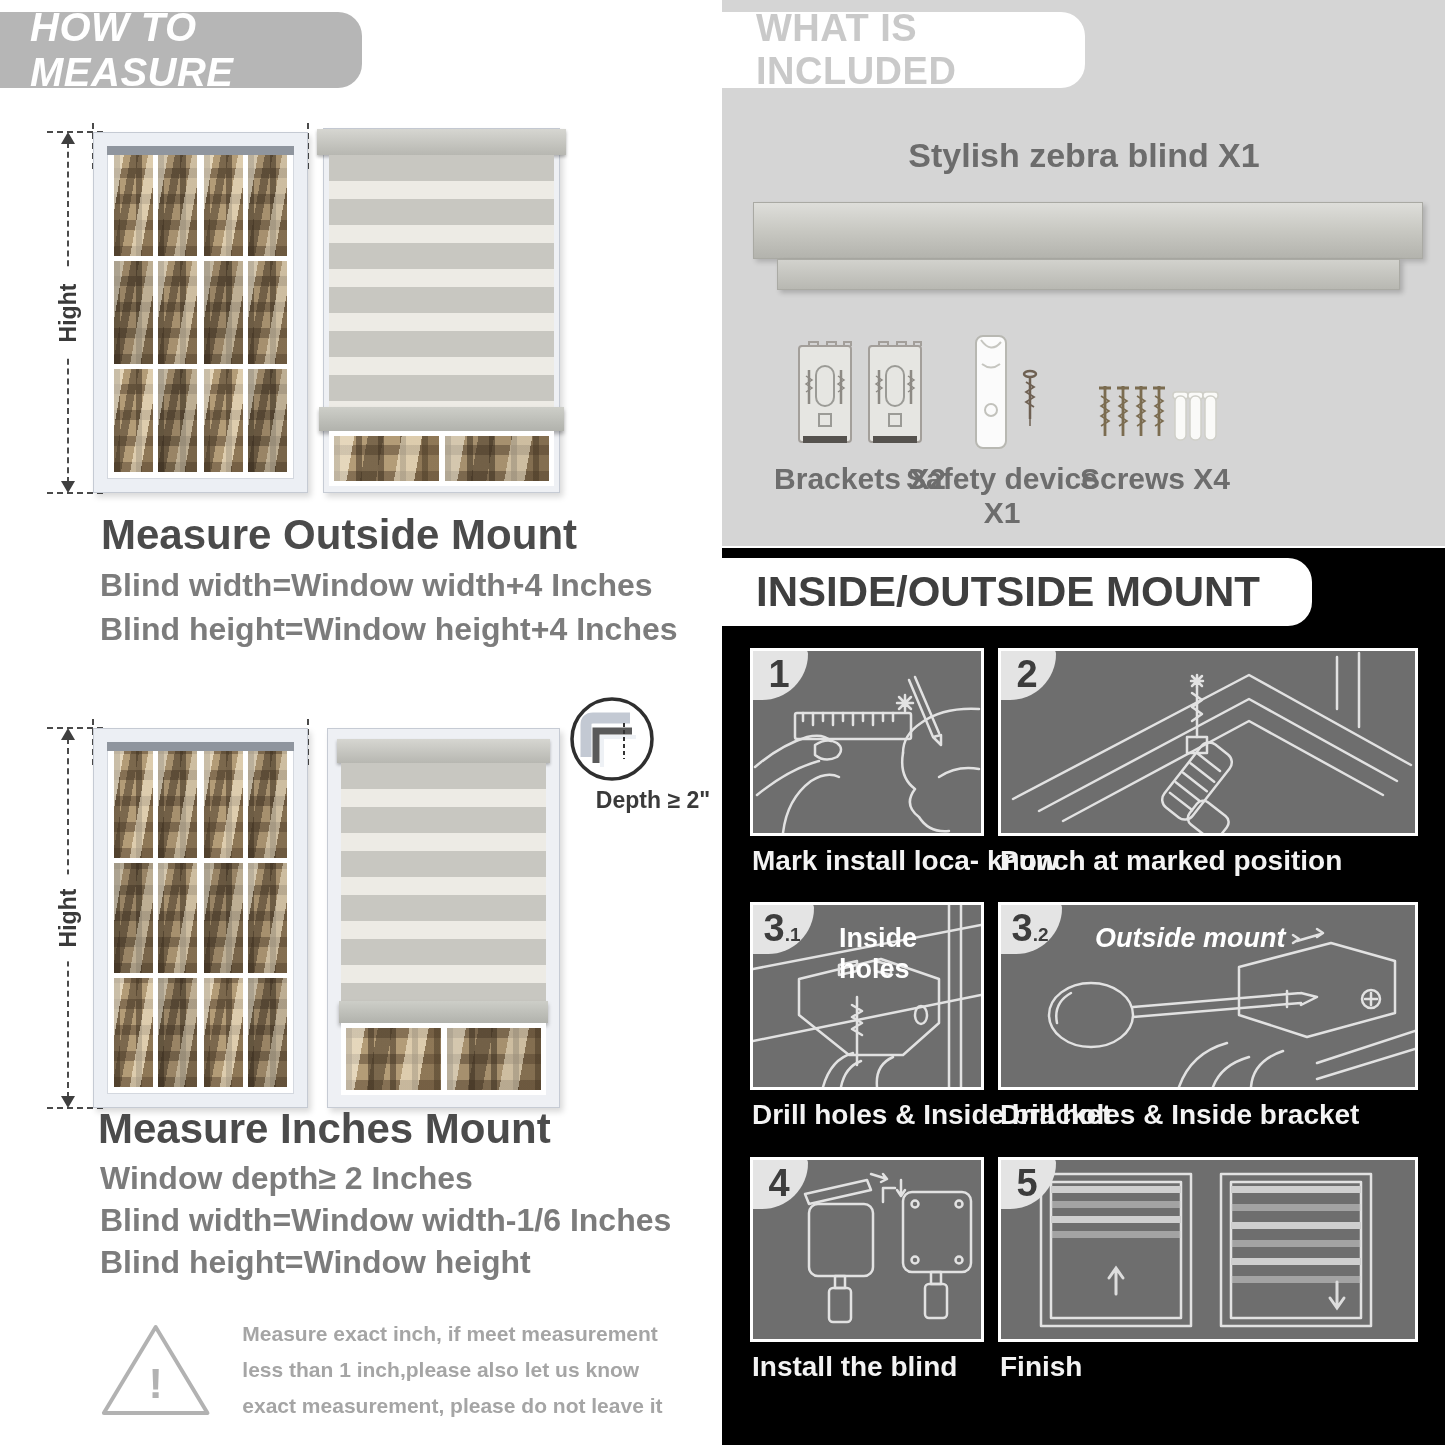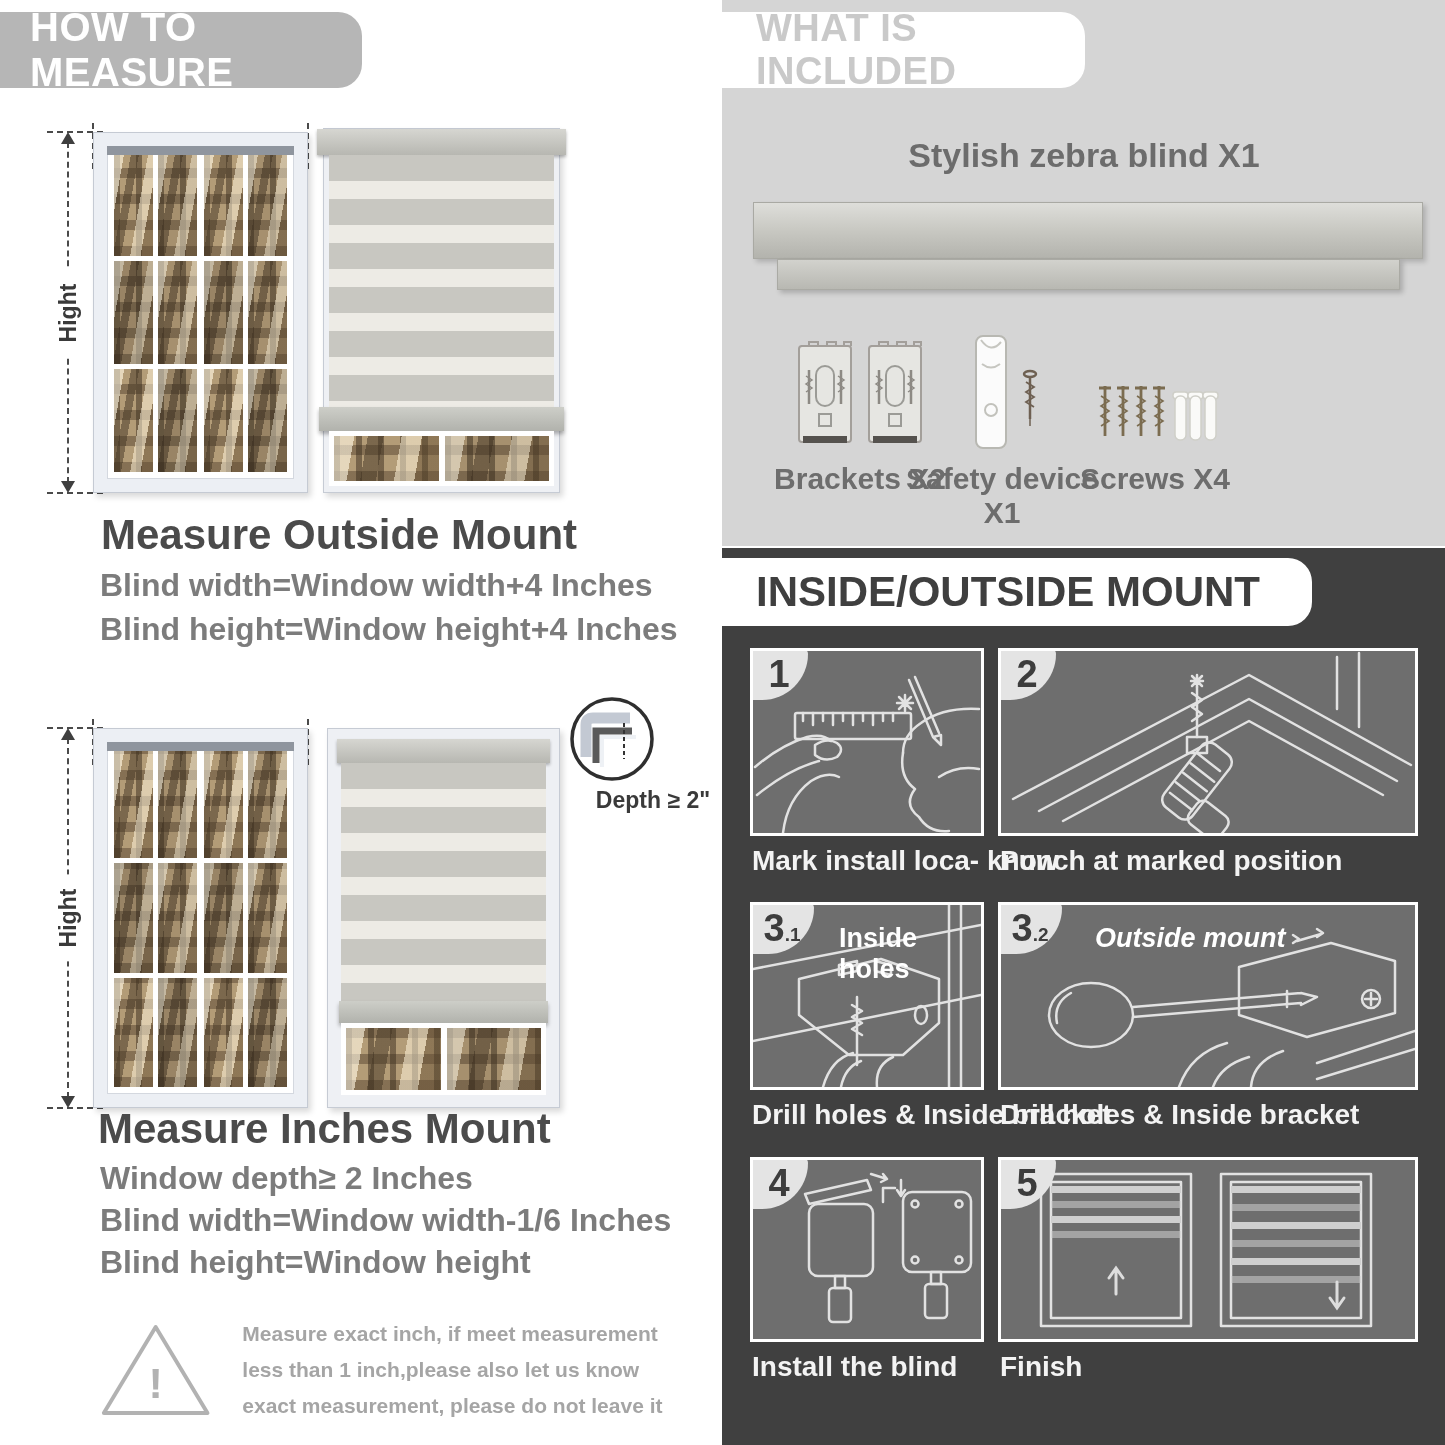--- a/index.html
+++ b/index.html
@@ -3,30 +3,30 @@
 <meta charset="utf-8">
 <style>
   * { margin:0; padding:0; box-sizing:border-box; }
   html,body { background:#ffffff; }
   #canvas {
     position:relative; width:1445px; height:1445px; overflow:hidden;
     background:#ffffff; font-family:"Liberation Sans", sans-serif;
   }
   
   .hbar { position:absolute; left:0; display:flex; align-items:center; }
-  .hbar-how { top:12px; width:362px; height:76px; background:#b6b6b6; border-radius:0 24px 24px 0; }
+  .hbar-how { top:12px; width:362px; height:76px; background:#b6b6b6; border-radius:0 24px 24px 0;font-style:italic; }
   .hbar-how span { color:#ffffff; font-size:40px; font-weight:bold; padding-left:30px; letter-spacing:.5px; }
   .hbar-inc { top:12px; width:363px; height:76px; background:#ffffff; border-radius:0 24px 24px 0; }
   .hbar-inc span { color:#c9c9c9; font-size:38px; font-weight:bold; padding-left:34px; letter-spacing:.5px; }
   .hbar-mount { top:10px; width:590px; height:68px; background:#ffffff; border-radius:0 24px 24px 0; }
   .hbar-mount span { color:#3f3f3f; font-size:42px; font-weight:bold; padding-left:34px; }
 
   
   .panel-light { position:absolute; left:722px; top:0; width:723px; height:546px; background:#d5d5d5; }
-  .panel-dark  { position:absolute; left:722px; top:548px; width:723px; height:897px; background:#404040; }
+  .panel-dark  { position:absolute; left:722px; top:548px; width:723px; height:897px; background:#000000; }
 
   
   .winset { position:absolute; left:40px; width:700px; }
   .w-annot { position:absolute; height:26px;margin-top:28px; }
   .w-line { position:absolute; top:12px; left:10px; right:10px; border-top:2px dashed #4a4a4a; }
   .w-head { position:absolute; top:6px; width:0; height:0; border-top:7px solid transparent; border-bottom:7px solid transparent; }
   .w-head.l { left:0; border-right:12px solid #3f3f3f; }
   .w-head.r { right:0; border-left:12px solid #3f3f3f; }
   .w-tick { position:absolute; top:-10px; height:46px; border-left:2px dashed #4a4a4a; }
   .w-tick.l { left:-1px; } .w-tick.r { right:-1px; }

